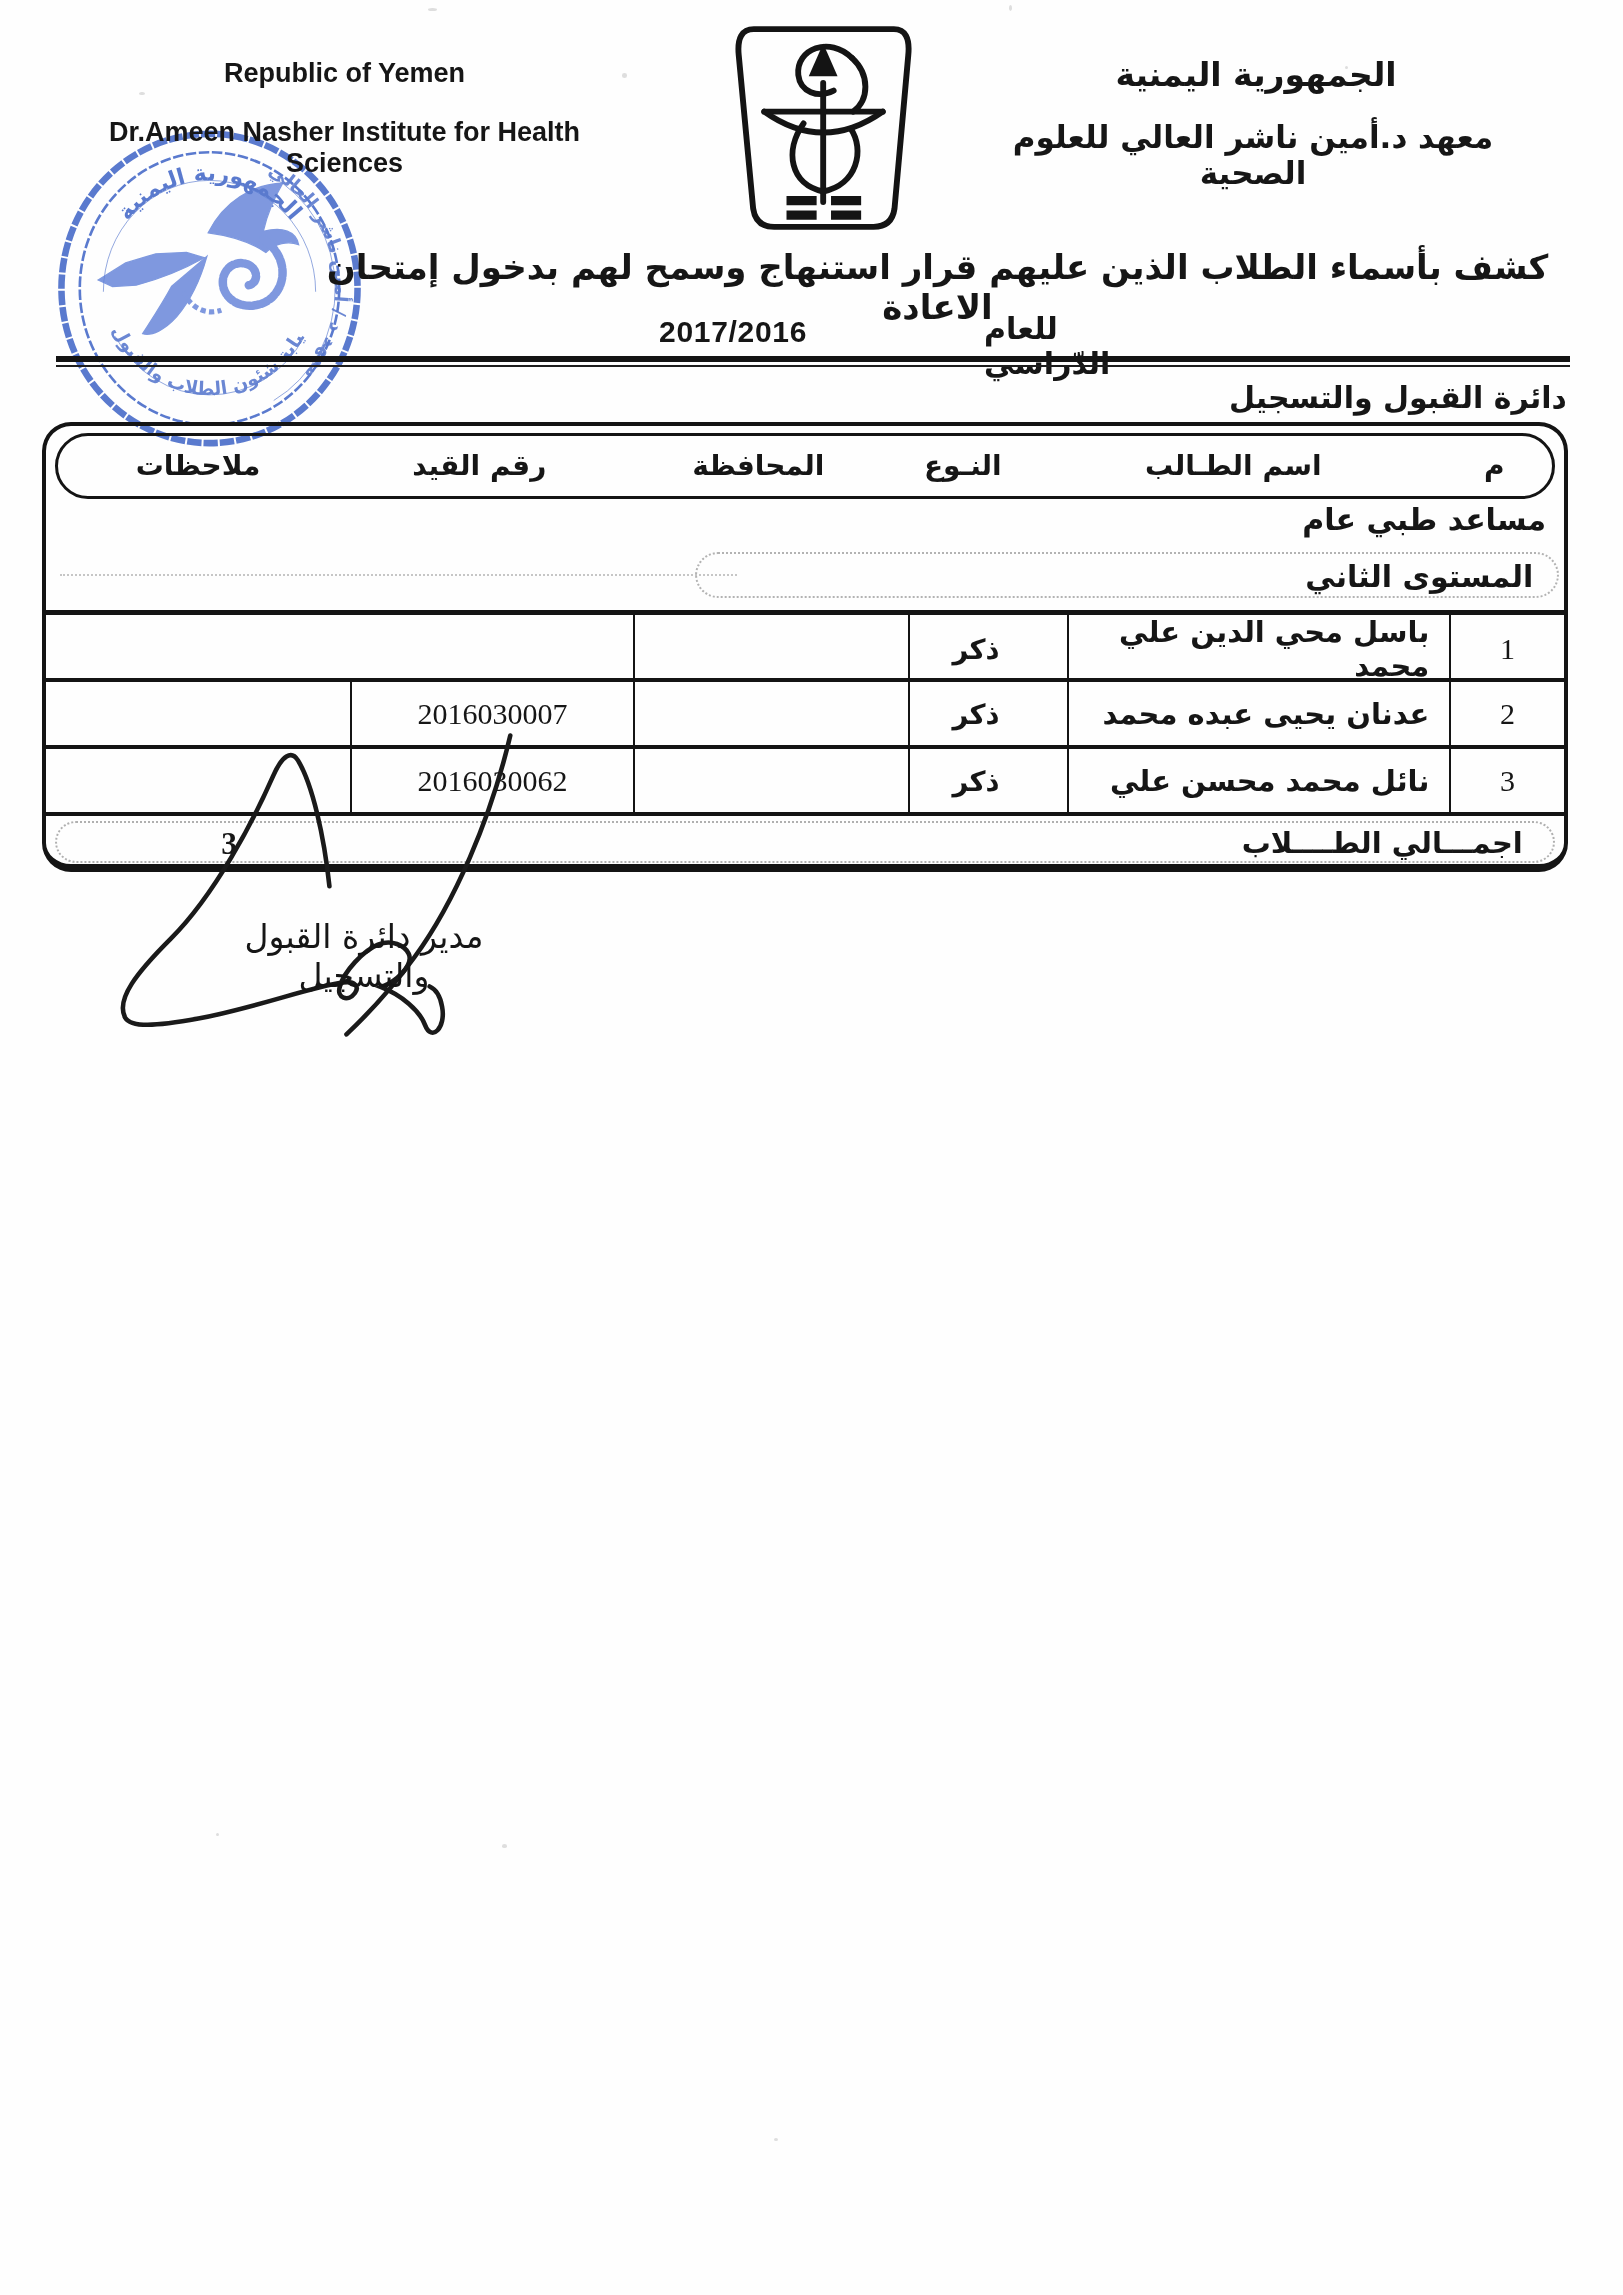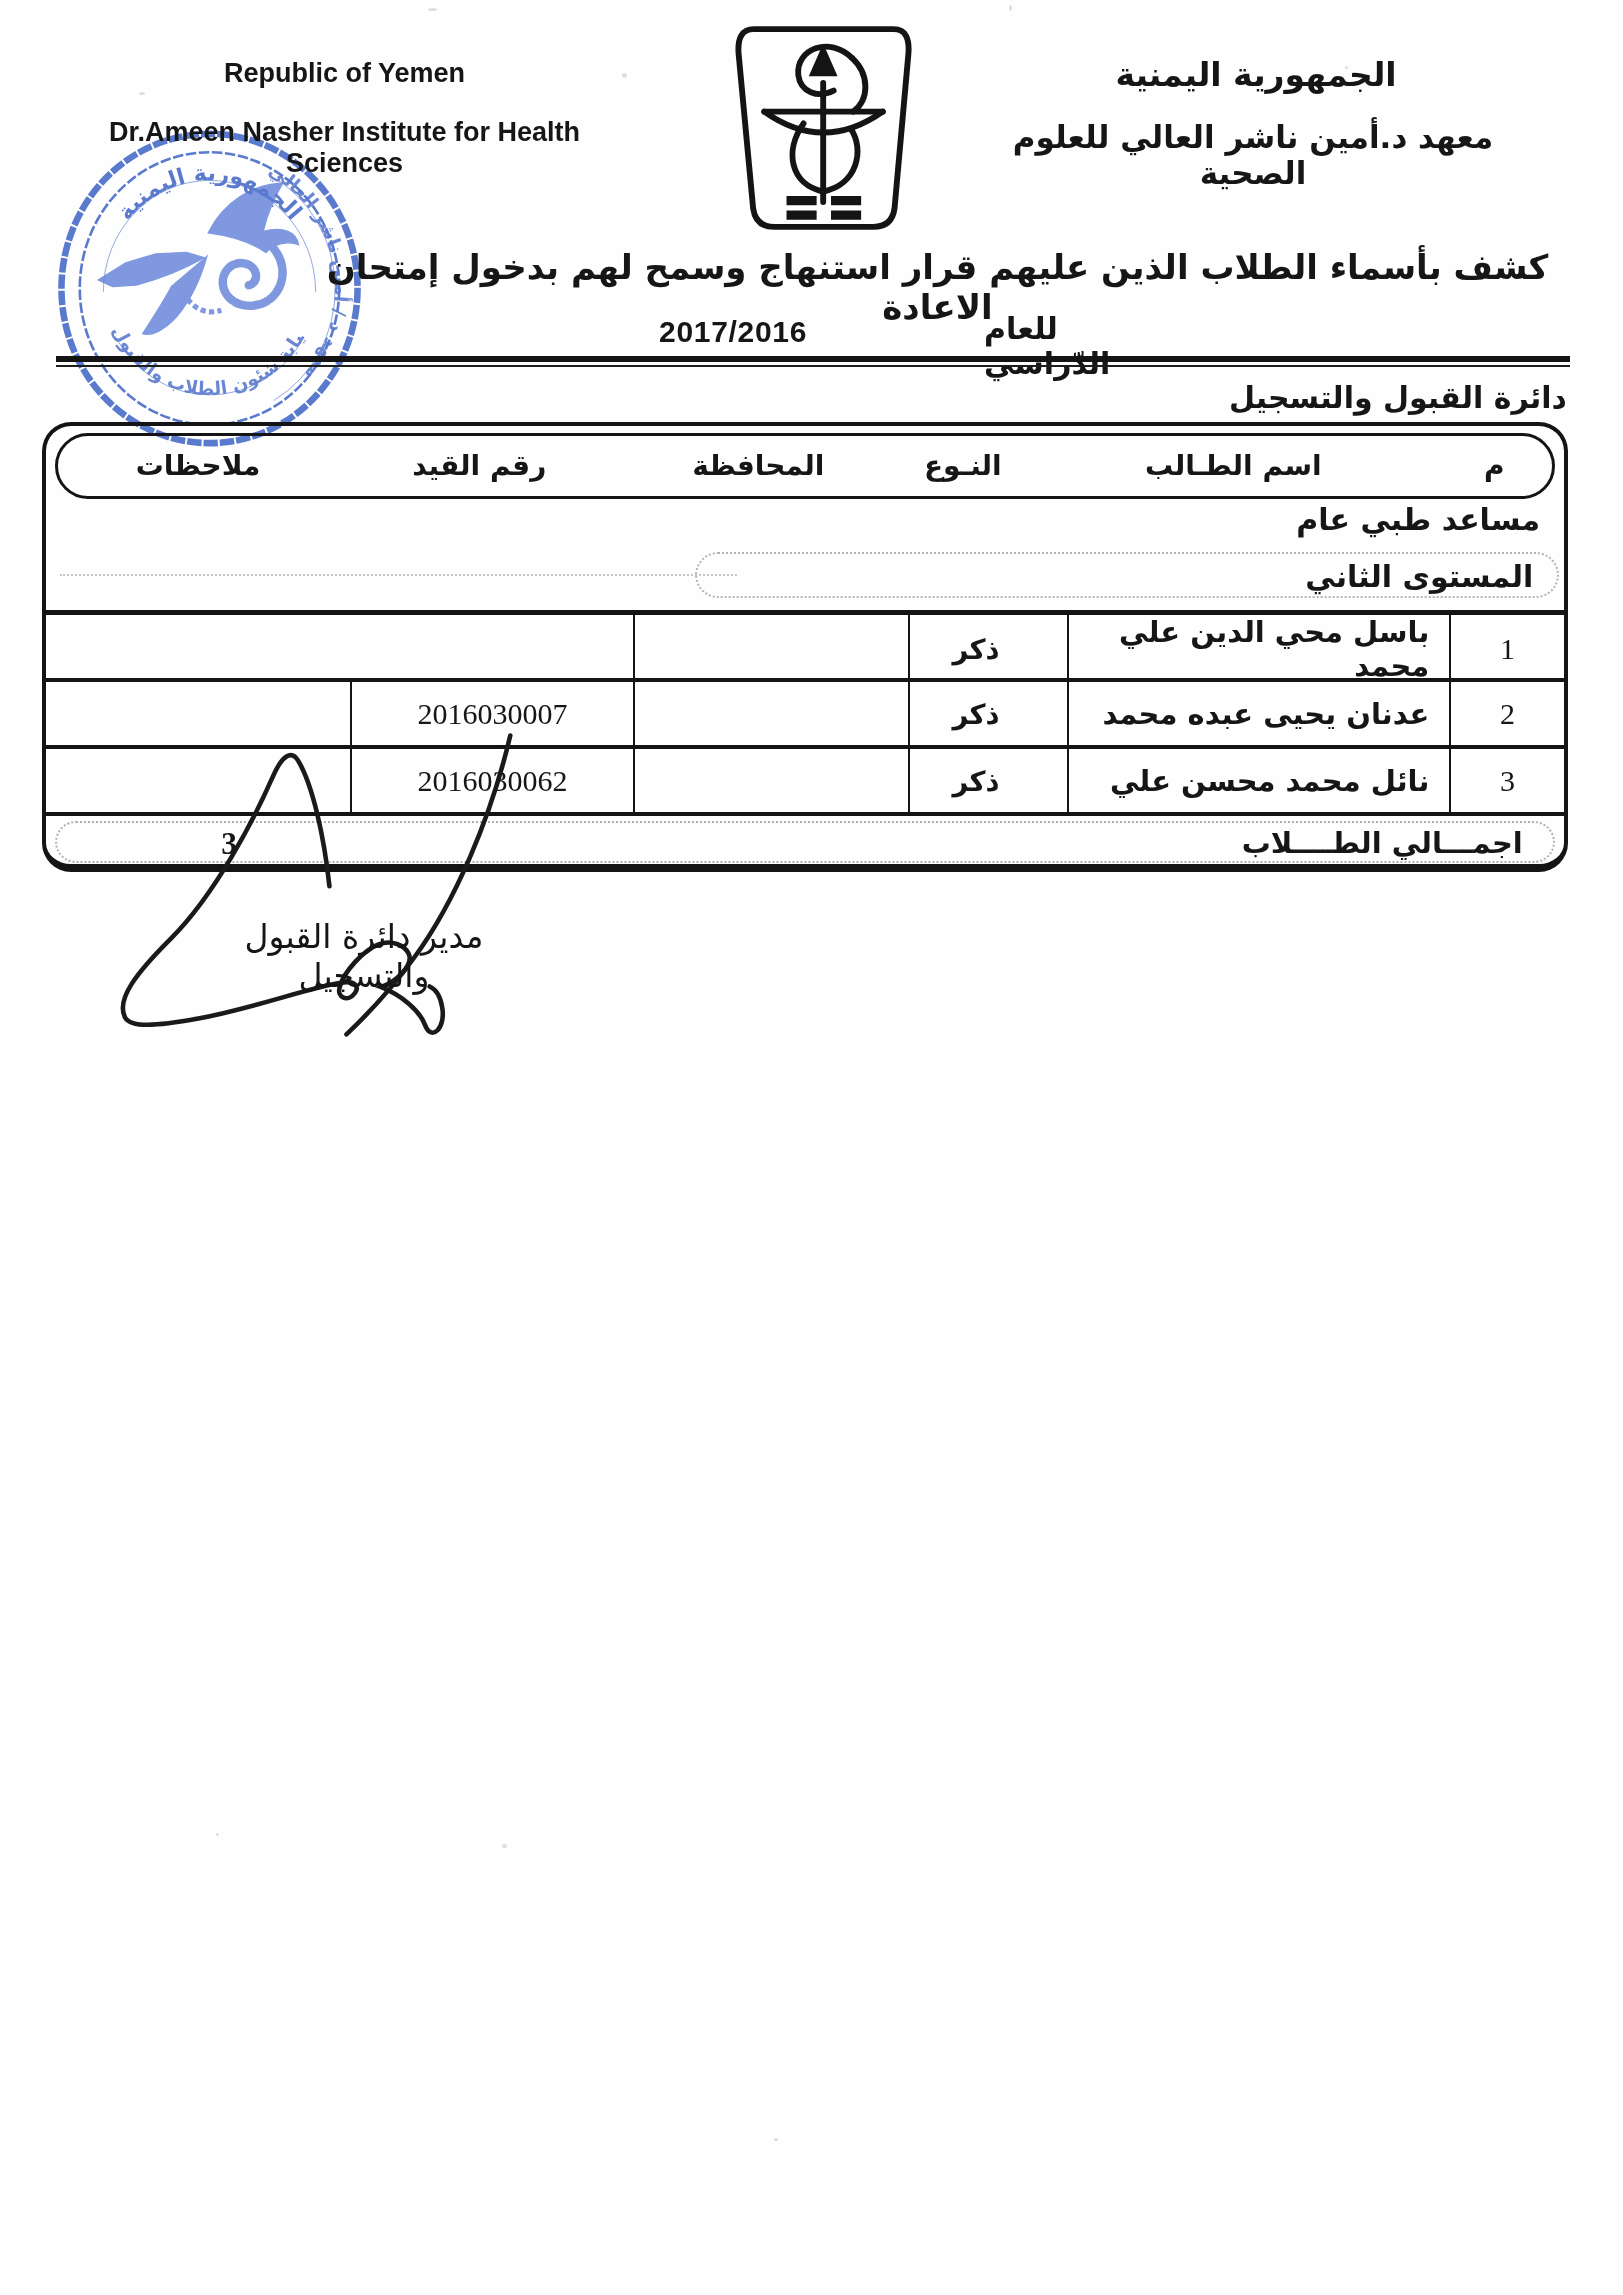--- a/index.html
+++ b/index.html
@@ -35,21 +35,21 @@
 
   
   .sheet{left:42px;top:422px;width:1518px;height:438px;
          border:4.6px solid #141414;border-bottom-width:8.5px;border-radius:29px;
          background:transparent;}
   .rtl-grid{display:grid;direction:rtl;
             grid-template-columns:115px 407px 134px 275px 283px 1fr;}
   .thead{top:6.6px;left:9.2px;right:9.2px;height:60px;
          border:3.3px solid #141414;border-radius:34px;align-items:center;}
   .th{font-weight:bold;font-size:28px;text-align:center;direction:rtl;}
-  .program{top:76px;right:24px;font-weight:bold;font-size:30px;direction:rtl;}
+  .program{top:76px;right:18px;font-weight:bold;font-size:30px;direction:rtl;}
   .level-pill{top:126px;right:5.2px;width:864px;height:46px;
               border:2px dotted #b3b3b3;border-radius:27.5px;direction:rtl;
               font-weight:bold;font-size:30px;line-height:45px;
               padding-right:23.6px;box-sizing:border-box;}
   .level-dash{top:148px;left:14.4px;width:677px;border-top:2px dotted #c6c6c6;height:0;}
   .rows{top:184px;left:0;right:0;border-top:5.9px solid #141414;}
   .trow{height:63px;border-bottom:4.6px solid #141414;align-items:center;}
   .cell{height:100%;display:flex;align-items:center;justify-content:center;
         border-left:2px solid #141414;box-sizing:border-box;}
   .cell.last{border-left:none;}

